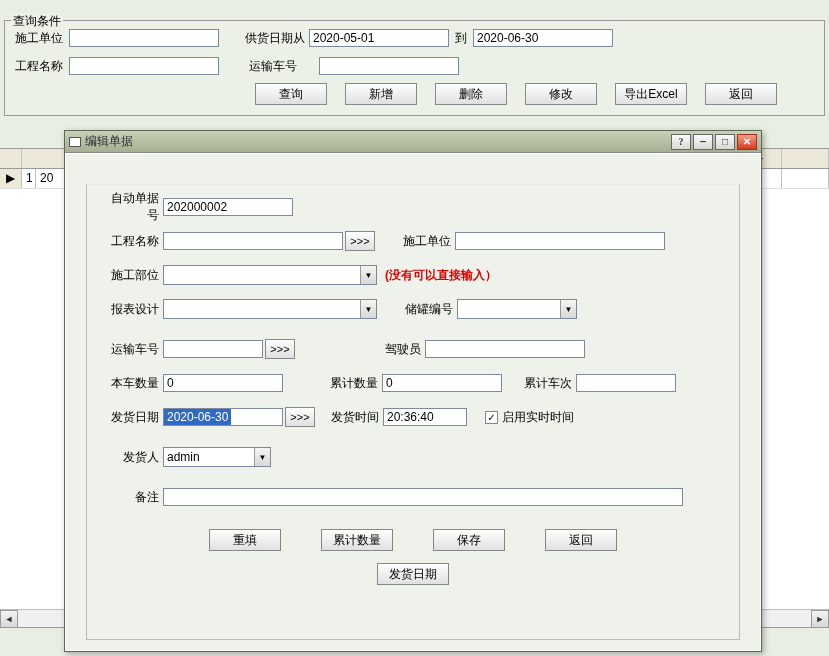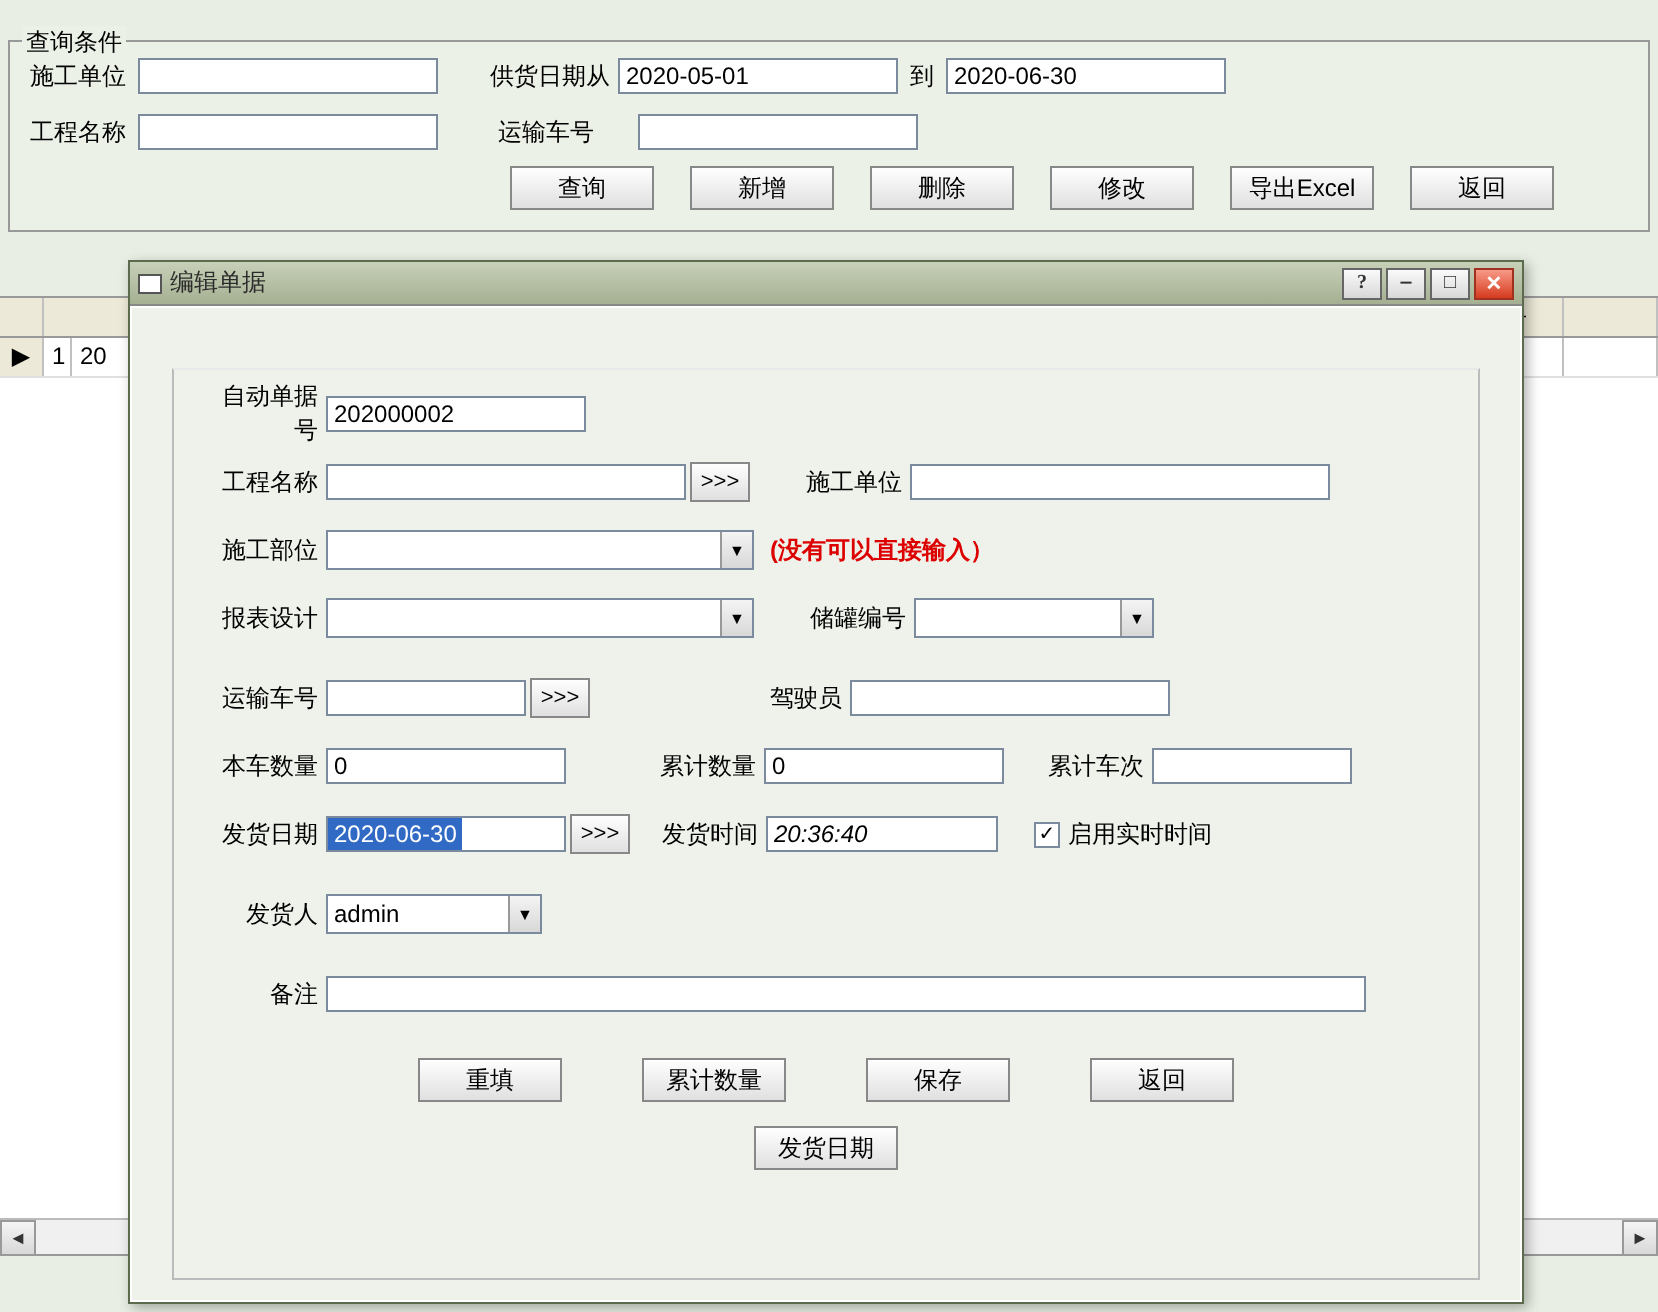--- a/index.html
+++ b/index.html
@@ -172,21 +172,21 @@
         <input class="txt" style="width: 100px;" value="">
       </div>
 
       <div class="frow" style="">
         <span class="flbl">发货日期</span>
         <div class="txt" style="width:120px;padding:0;display:flex;align-items:center">
           <span class="sel-hl" style="padding:1px 3px">2020-06-30</span>
         </div>
         <button class="smallbtn">&gt;&gt;&gt;</button>
         <span class="flbl" style="width:68px">发货时间</span>
-        <input class="txt" style="width: 116px; font-style: italic;" value="20:36:40">
+        <input class="txt" style="width: 84px;" value="20:36:40">
         <span style="width:18px"></span>
         <span class="chk">✓</span>
         <span>启用实时时间</span>
       </div>
 
       <div class="frow" style="margin-top:20px">
         <span class="flbl">发货人</span>
         <div class="combo" style="width:108px">
           <span class="cbody">admin</span>
             <span class="carrow">▼</span>

